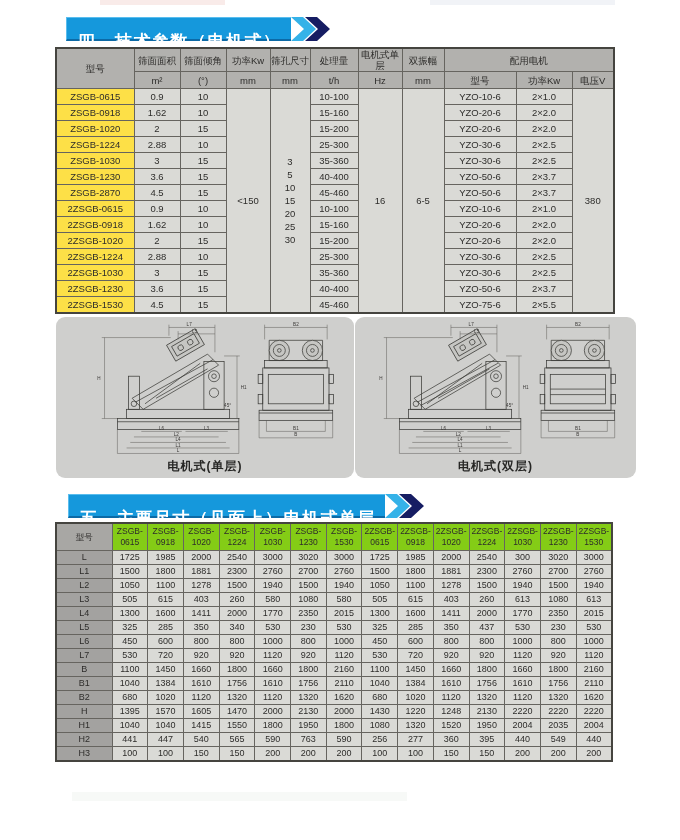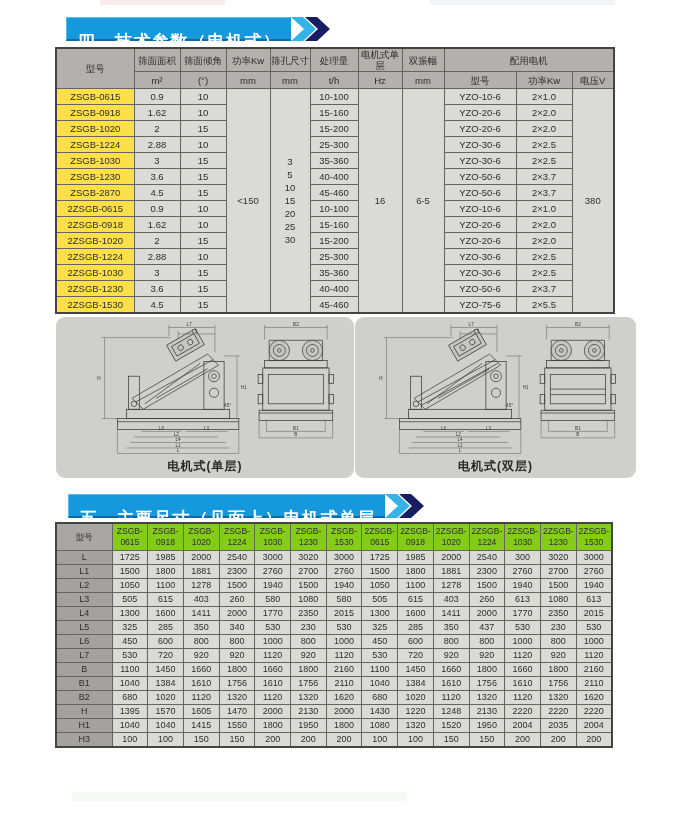--- a/index.html
+++ b/index.html
@@ -713,20 +713,37 @@
         <td>1800</td>
         <td>1080</td>
         <td>1320</td>
         <td>1520</td>
         <td>1950</td>
         <td>2004</td>
         <td>2035</td>
         <td>2004</td>
       </tr>
       <tr>
+        <td class="rowlabel">H2</td>
+        <td>441</td>
+        <td>447</td>
+        <td>540</td>
+        <td>565</td>
+        <td>590</td>
+        <td>763</td>
+        <td>590</td>
+        <td>256</td>
+        <td>277</td>
+        <td>360</td>
+        <td>395</td>
+        <td>440</td>
+        <td>549</td>
+        <td>440</td>
+      </tr>
+      <tr>
         <td class="rowlabel">H3</td>
         <td>100</td>
         <td>100</td>
         <td>150</td>
         <td>150</td>
         <td>200</td>
         <td>200</td>
         <td>200</td>
         <td>100</td>
         <td>100</td>

